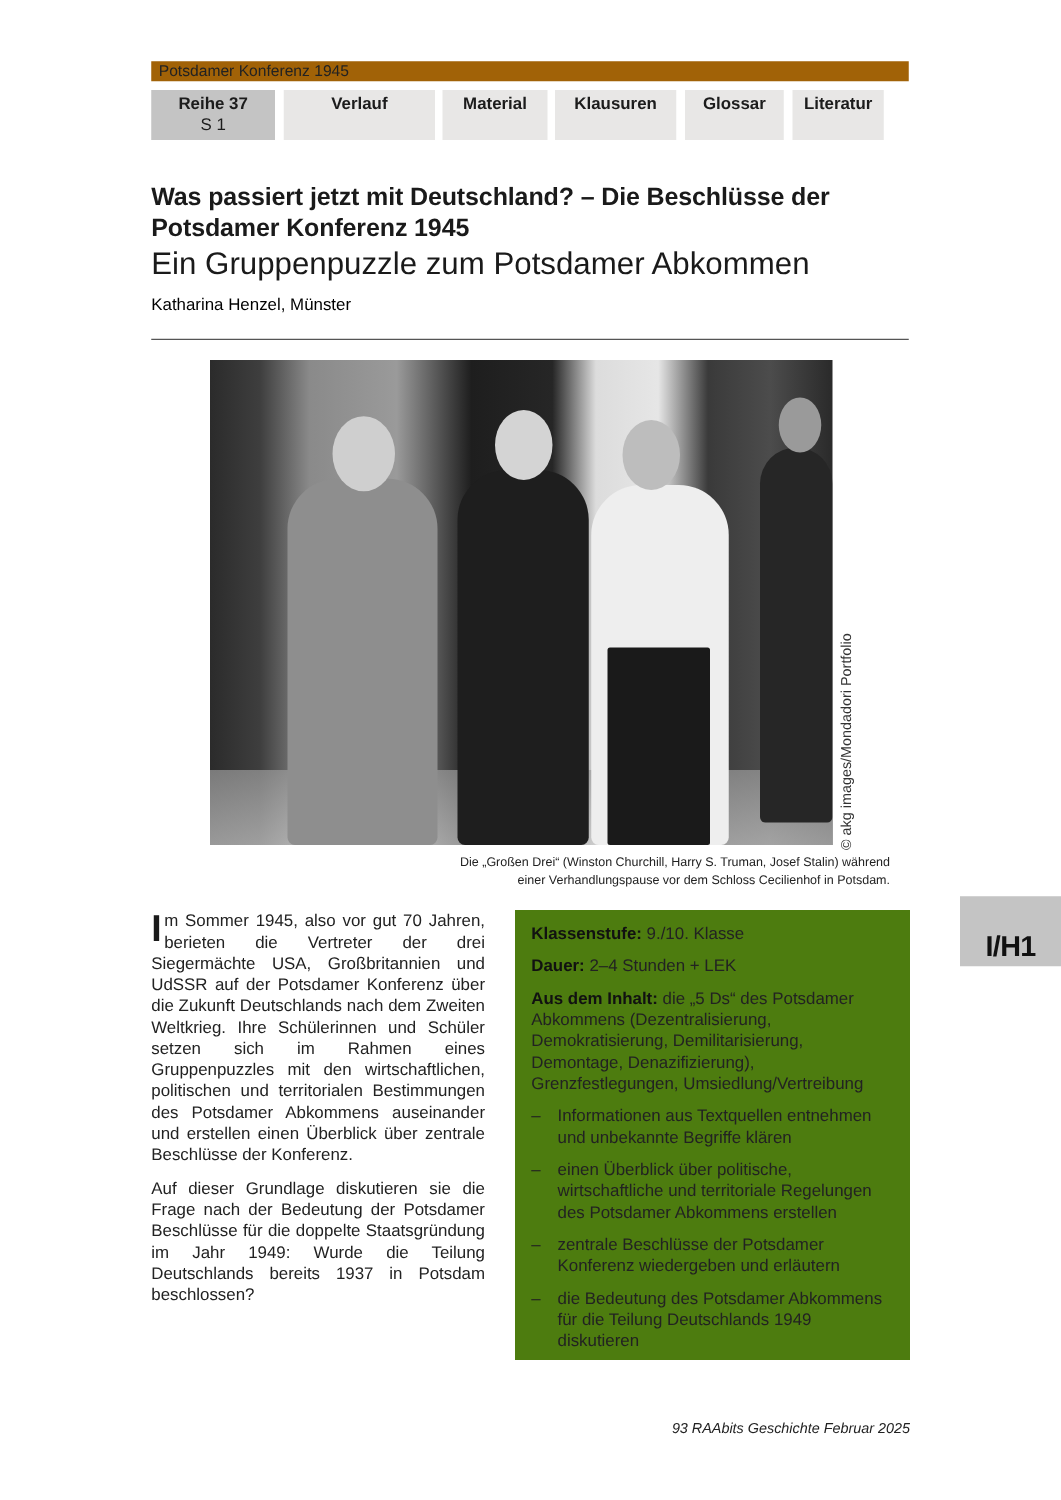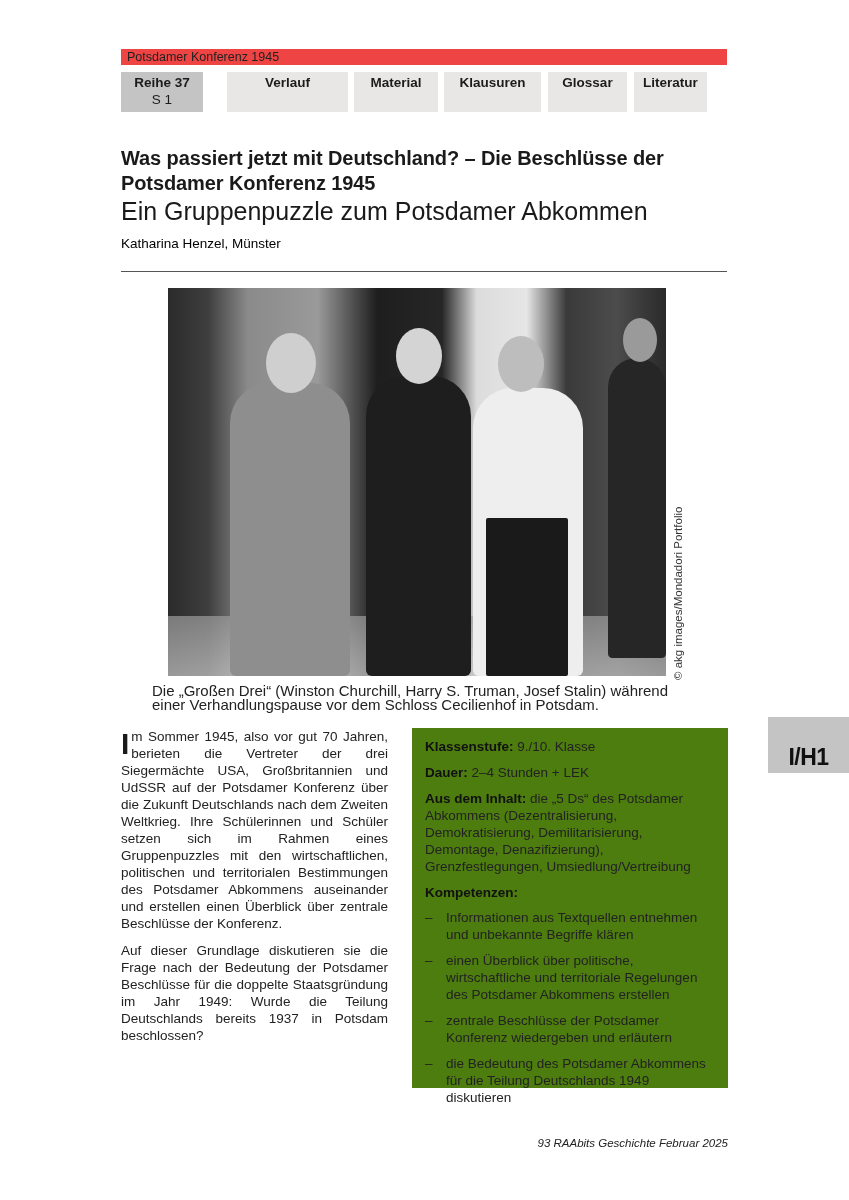--- a/index.html
+++ b/index.html
@@ -1,20 +1,20 @@
 <!DOCTYPE html>
 <html><head>
 <meta charset="utf-8">
 <style>
   html, body { margin: 0; padding: 0; background: #ffffff; }
   body { width: 849px; height: 1200px; position: relative; overflow: hidden;
          font-family: "Liberation Sans", "DejaVu Sans", sans-serif; color: #1c1c1c; }
 
   .topbar { position: absolute; left: 121px; top: 49px; width: 606px; height: 16px;
-            background: #ef4444; font-size: 12.5px; line-height: 16px; padding-left: 6px; box-sizing: border-box; color: #222; }
+            background: #a16207; font-size: 12.5px; line-height: 16px; padding-left: 6px; box-sizing: border-box; color: #222; }
 
   .navrow { position: absolute; top: 72px; left: 121px; height: 40px; }
   .nav { position: absolute; top: 0; height: 40px; background: #e8e7e6; font-weight: bold;
          font-size: 13.5px; text-align: center; line-height: 17px; padding-top: 2px; box-sizing: border-box; color: #1c1c1c; }
   .nav.active { background: #c4c4c4; }
   .nav .sub { font-weight: normal; display: block; }
 
   .title { position: absolute; left: 121px; top: 146px; width: 620px; font-size: 20px; font-weight: bold;
            line-height: 25px; color: #1a1a1a; letter-spacing: -0.1px; }
   .subtitle { position: absolute; left: 121px; top: 199px; font-size: 25px; line-height: 24px; color: #1a1a1a; }
@@ -22,21 +22,21 @@
   .rule { position: absolute; left: 121px; top: 271px; width: 606px; height: 1px; background: #555; }
 
   .photo { position: absolute; left: 168px; top: 288px; width: 498px; height: 388px; background:
     linear-gradient(90deg, #2b2b2b 0%, #3e3e3e 8%, #8a8a8a 16%, #9a9a9a 30%, #1e1e1e 42%, #262626 55%, #dcdcdc 62%, #e6e6e6 72%, #3a3a3a 80%, #4c4c4c 90%, #2a2a2a 100%);
     overflow: hidden; }
   .photo .floor { position: absolute; left: 0; right: 0; bottom: 0; height: 60px; background: linear-gradient(180deg, #9c9c9c, #c8c8c8); opacity: 0.7; }
   .photo .fig { position: absolute; border-radius: 40px 40px 6px 6px; }
   .photo .head { position: absolute; border-radius: 50%; }
   .credit { position: absolute; left: 672px; top: 680px; transform-origin: 0 0; transform: rotate(-90deg);
             font-size: 11.5px; color: #333; white-space: nowrap; }
-  .caption { position: absolute; left: 152px; top: 684px; width: 540px; text-align: left; font-size: 15px; line-height: 14px; color: #222; }
+  .caption { position: absolute; left: 172px; top: 684px; width: 540px; text-align: right; font-size: 10px; line-height: 14px; color: #222; }
 
   .left-col { position: absolute; left: 121px; top: 728px; width: 267px; font-size: 13.5px; line-height: 17px; color: #222; text-align: justify; hyphens: manual; }
   .left-col p { margin: 0 0 10px 0; }
   .dropcap { float: left; font-size: 30px; line-height: 28px; font-weight: bold; margin: 2px 2px 0 0; color: #1a1a1a; }
 
   .infobox { position: absolute; left: 412px; top: 728px; width: 316px; height: 360px; background: #4d7c0f; box-sizing: border-box; padding: 10px 10px 0 13px; font-size: 13.5px; line-height: 17px; color: #222; }
   .infobox .row { margin-bottom: 9px; }
   .infobox b { font-weight: bold; color: #111; }
   .infobox ul { list-style: none; margin: 0; padding: 0; }
   .infobox li { position: relative; padding-left: 21px; margin-bottom: 9px; }
@@ -47,21 +47,21 @@
   .footer { position: absolute; right: 121px; top: 1137px; font-size: 11.5px; font-style: italic; color: #222; }
 </style>
 </head>
 <body>
 
 <div class="topbar">
   <span>Potsdamer Konferenz 1945</span>
 </div>
 
 <div class="navrow">
-  <div class="nav active" style="left:0;width:82px;">
+  <div class="nav active" style="left:0;width:99px;">
     <span>Reihe 37</span>
     <span class="sub">S 1</span>
   </div>
   <div class="nav" style="left:106px;width:121px;">
     <span>Verlauf</span>
   </div>
   <div class="nav" style="left:233px;width:84px;">
     <span>Material</span>
   </div>
   <div class="nav" style="left:323px;width:97px;">
@@ -111,23 +111,20 @@
 <div class="infobox">
   <div class="row">
     <b>Klassenstufe:</b><span> 9./10. Klasse</span>
   </div>
   <div class="row">
     <b>Dauer:</b><span> 2–4 Stunden + LEK</span>
   </div>
   <div class="row">
     <b>Aus dem Inhalt:</b><span> die „5 Ds“ des Potsdamer Abkommens (Dezentralisierung, Demokratisierung, Demilitarisierung, Demontage, Denazifizierung), Grenzfestlegungen, Umsiedlung/Vertreibung</span>
   </div>
-  <div class="row" style="margin-bottom:8px;">
-    <b>Kompetenzen:</b>
-  </div>
   <ul>
     <li><span class="dash">–</span><span>Informationen aus Textquellen entnehmen und unbekannte Begriffe klären</span></li>
     <li><span class="dash">–</span><span>einen Überblick über politische, wirtschaftliche und territoriale Regelungen des Potsdamer Abkommens erstellen</span></li>
     <li><span class="dash">–</span><span>zentrale Beschlüsse der Potsdamer Konferenz wiedergeben und erläutern</span></li>
     <li><span class="dash">–</span><span>die Bedeutung des Potsdamer Abkommens für die Teilung Deutschlands 1949 diskutieren</span></li>
   </ul>
 </div>
 
 <div class="sidetab">
   <span>I/H1</span>

